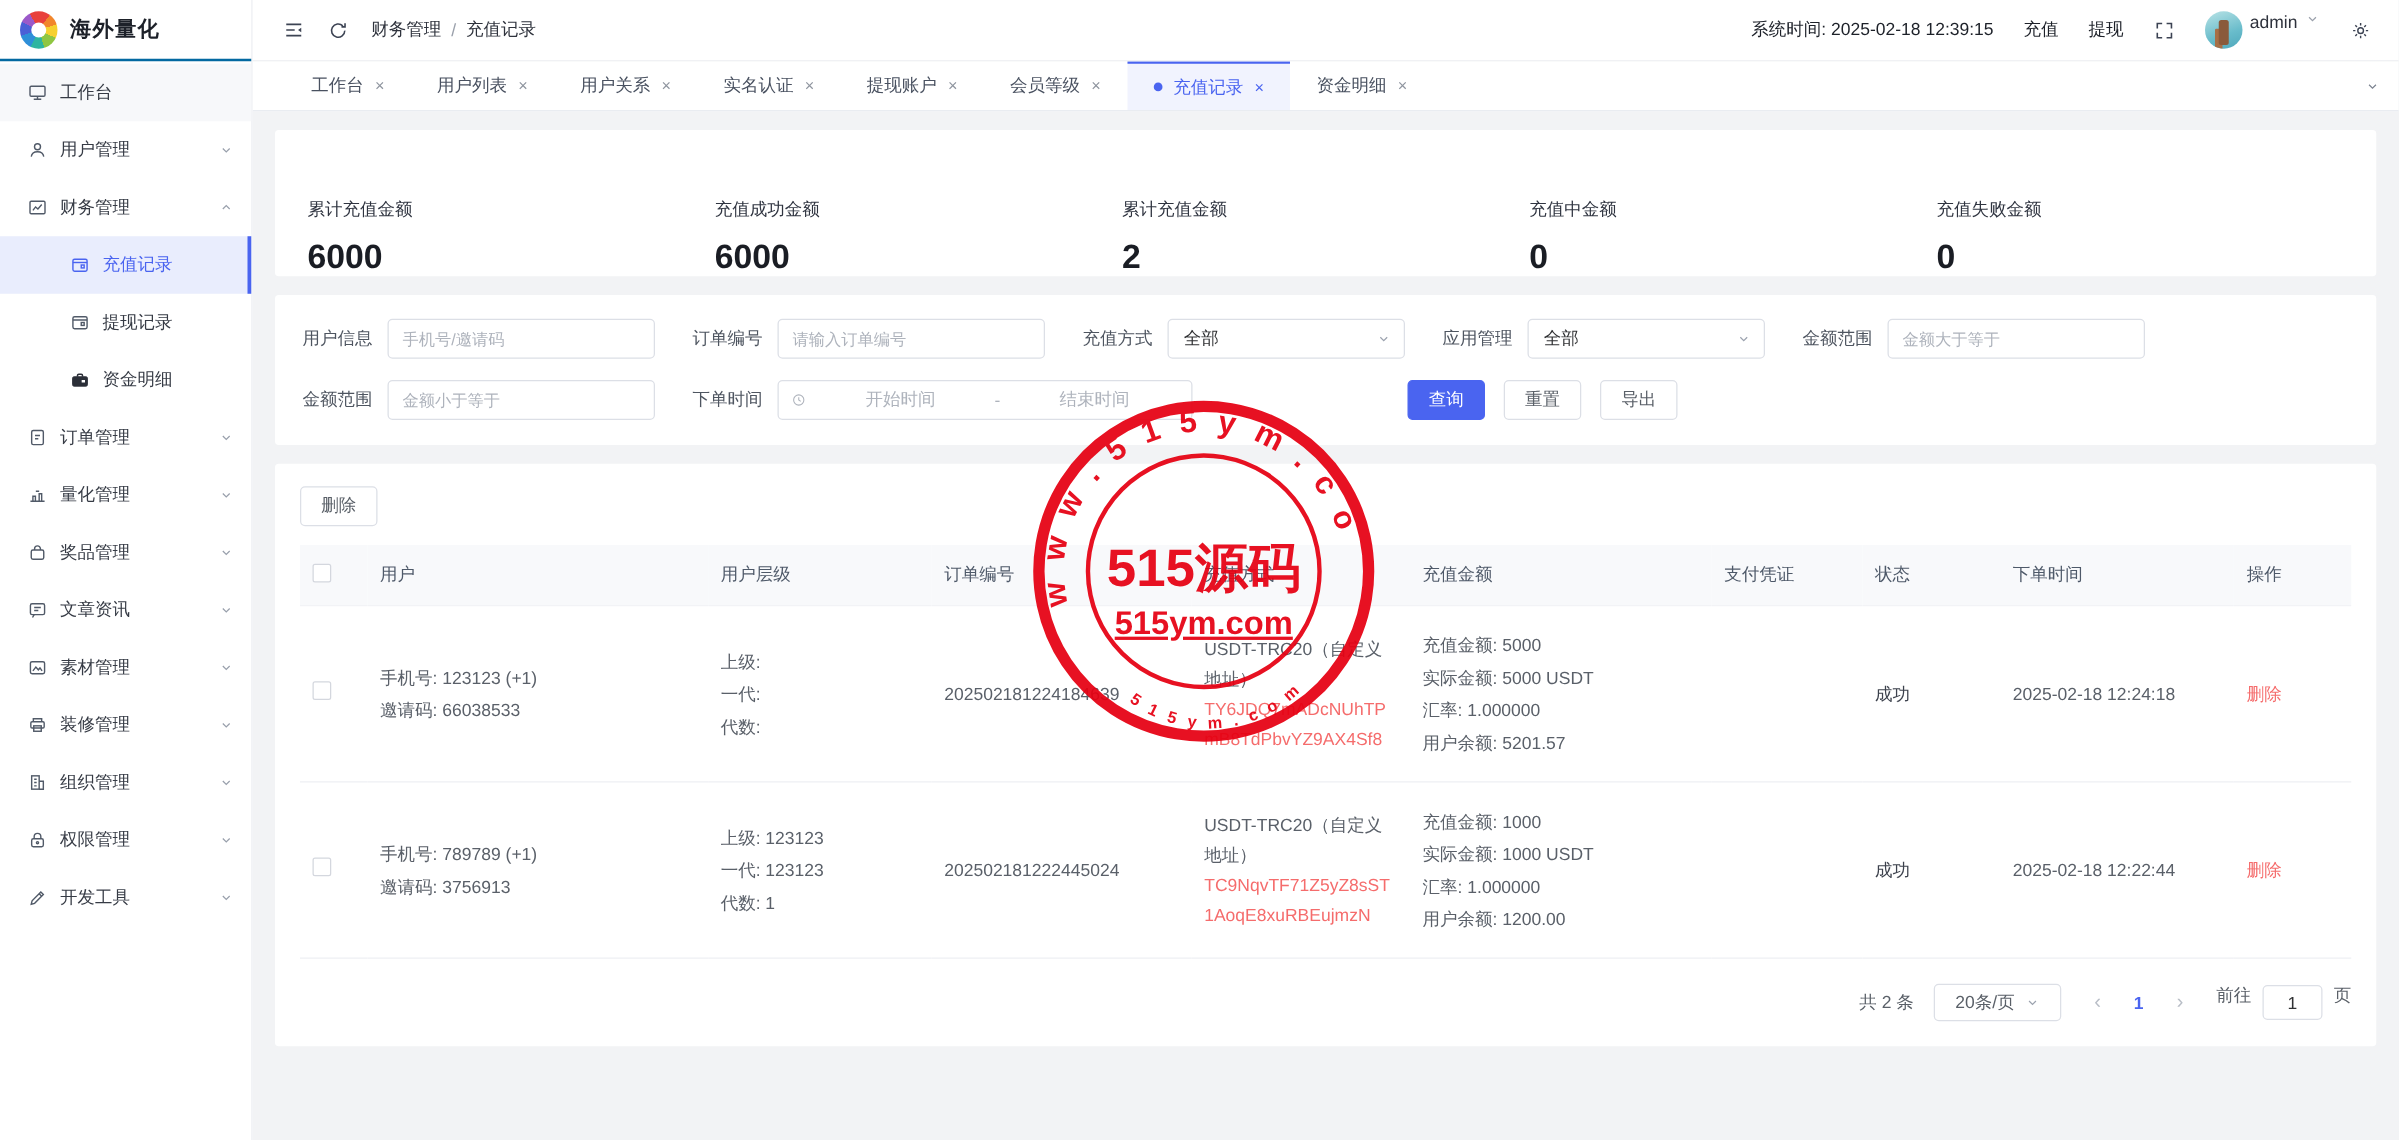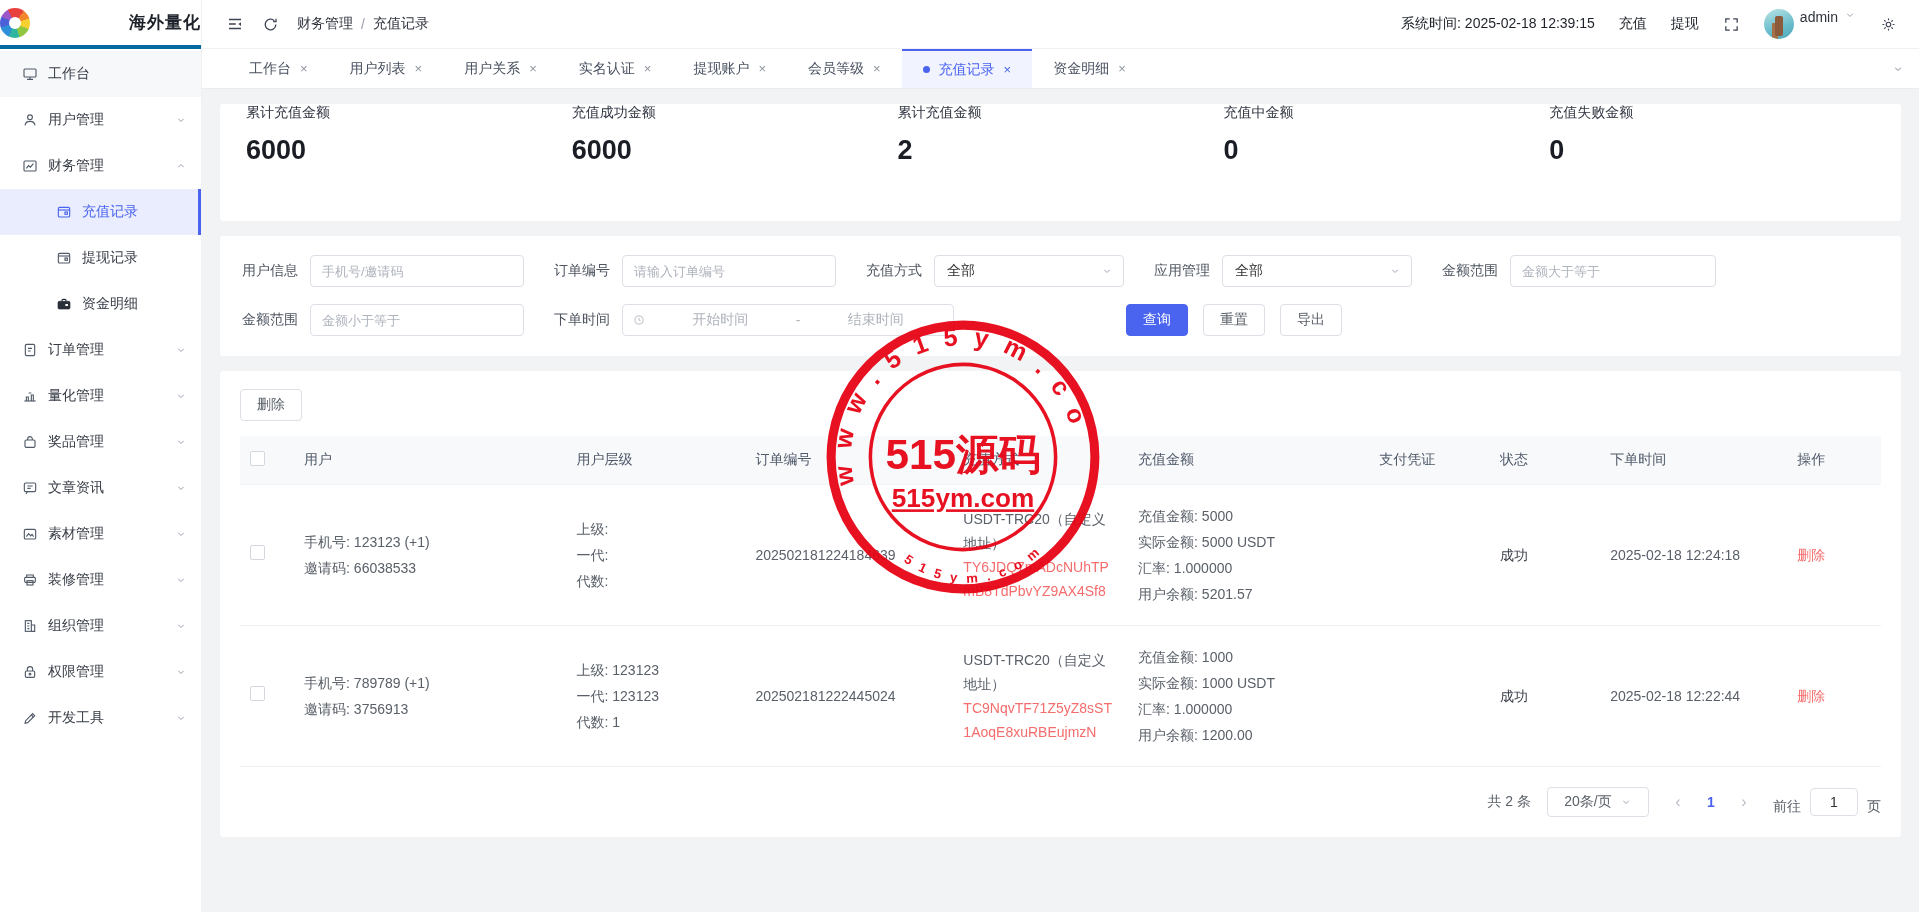--- a/index.html
+++ b/index.html
@@ -9,22 +9,22 @@
     font-size: 14px; color: #303133; background:#f2f3f5;
     overflow: hidden; position: relative;
   }
   .ic { width:16px; height:16px; flex:none; display:block; }
   .ic-sm { width:12px; height:12px; }
   svg.def { position:absolute; width:0; height:0; overflow:hidden; }
 
   
   .sidebar { position:absolute; left:0; top:0; bottom:0; width:202px; background:#fff;
              border-right:1px solid #eef0f3; z-index:6; }
-  .logo { height:49px; display:flex; align-items:center; gap:10px; 
-          border-bottom:4px solid #0369a1;justify-content:space-between; }
+  .logo { height:49px; display:flex; align-items:center; gap:10px; padding-left:16px;
+          border-bottom:2px solid #0369a1; }
   .logo-mark { width:30px; height:30px; border-radius:50%; position:relative; flex:none;
     background: conic-gradient(#e8413c 0 10%, #f1862c 10% 20%, #f6d02f 20% 32%, #8fc642 32% 45%,
                 #2fb5a0 45% 57%, #2f8fd8 57% 70%, #4b5fd6 70% 82%, #9b59c9 82% 92%, #e8413c 92% 100%); }
   .logo-mark::after { content:""; position:absolute; inset:9px; background:#fff; border-radius:50%; }
   .logo-title { font-size:17px; font-weight:700; color:#1d2129; letter-spacing:1px; }
   .menu { padding-top:2px; }
   .menu-item { height:46px; display:flex; align-items:center; gap:10px;
                padding:0 14px 0 22px; color:#363b45; cursor:pointer; position:relative; }
   .menu-item .ic { color:#515a68; }
   .menu-item .chev { margin-left:auto; color:#99a0ac; }
@@ -61,21 +61,21 @@
   .tab.active .close { color:#4a64f0; }
   .tab-dot { width:7px; height:7px; border-radius:50%; background:#4a64f0; }
   .tab-more { margin-left:auto; width:42px; display:flex; align-items:center; justify-content:center;
               color:#7d8491; cursor:pointer; }
 
   
   .content { position:absolute; left:202px; top:90px; right:0; bottom:0; overflow:hidden;
              padding:14px 18px; }
   .card { background:#fff; border-radius:3px; margin-bottom:15px; }
 
-  .stats { height:117px; display:flex; align-items:flex-start; padding:0 26px; }
+  .stats { height:117px; display:flex; align-items:flex-end; padding:0 26px; }
   .stat { flex:1; }
   .stat-label { color:#2f3440; }
   .stat-value { font-size:27px; font-weight:600; color:#1a1d24; margin-top:13px; }
 
   .filters { padding:19px 22px 20px; }
   .frow { display:flex; align-items:center; }
   .frow + .frow { margin-top:17px; }
   .fitem { display:flex; align-items:center; margin-right:30px; }
   .flabel { color:#4e5560; margin-right:12px; white-space:nowrap; }
   .tin { height:32px; border:1px solid #dcdfe6; border-radius:4px; padding:0 11px;
@@ -116,21 +116,21 @@
   .pagination { display:flex; justify-content:flex-end; align-items:center; gap:16px;
                 margin-top:20px; color:#5a6068; }
   .psize { width:102px; height:30px; border:1px solid #dcdfe6; border-radius:4px;
            display:flex; align-items:center; justify-content:center; gap:8px; cursor:pointer; }
   .psize .chev { color:#9ca3af; }
   .pnav { display:flex; align-items:center; gap:6px; }
   .parrow { width:26px; height:28px; display:flex; align-items:center; justify-content:center;
             color:#b9bec7; font-size:16px; cursor:pointer; }
   .pnum { width:28px; height:28px; display:flex; align-items:center; justify-content:center;
           color:#4a64f0; font-weight:600; cursor:pointer; }
-  .goto { display:flex; align-items:flex-end; gap:9px; }
+  .goto { display:flex; align-items:flex-start; gap:9px; }
   .goto-input { width:48px; height:28px; border:1px solid #dcdfe6; border-radius:4px;
                 text-align:center; font-size:14px; font-family:inherit; color:#303133; outline:none; }
 
   
   .stamp { position:absolute; left:812px; top:306px; width:302px; height:302px;
            z-index:30; pointer-events:none; opacity:.93; }
 </style>
 </head>
 <body>
 

